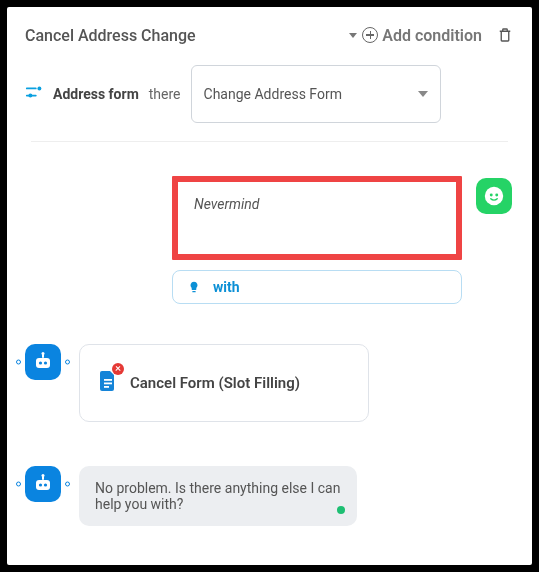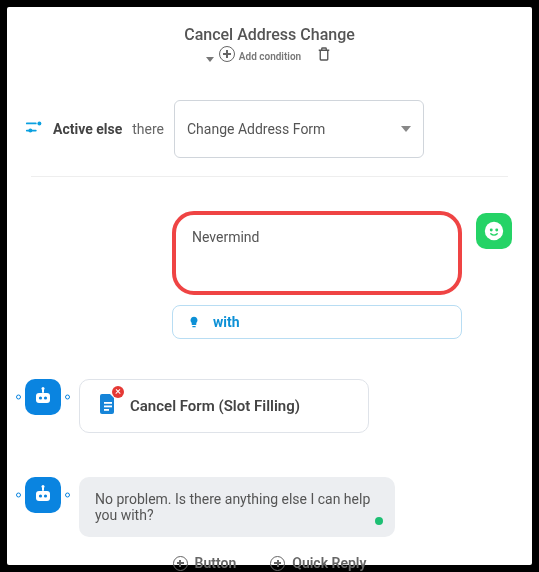--- a/index.html
+++ b/index.html
@@ -18,38 +18,37 @@
     border-radius: 2px;
     padding: 18px 18px 10px 18px;
     display: flex;
     flex-direction: column;
     position: relative;
   }
   .header {
     display: flex;
     align-items: center;
     justify-content: space-between;
-    margin-bottom: 36px;
-    flex-direction: column;
+    margin-bottom: 20px;
   }
   .title {
     font-size: 16px;
     font-weight: 500;
     color: #555;
   }
   .header-right {
     display: flex;
     align-items: center;
     gap: 14px;
   }
   .add-condition {
     display: flex;
-    align-items: flex-end;
+    align-items: center;
     gap: 4px;
-    font-size: 10px;
+    font-size: 16px;
     font-weight: 600;
     color: #777;
     cursor: pointer;
   }
   .caret-down {
     width: 0; height: 0;
     border-left: 4px solid transparent;
     border-right: 4px solid transparent;
     border-top: 5px solid #777;
     margin-right: 1px;
@@ -106,26 +105,27 @@
     display:flex;
     align-items:flex-start;
     justify-content:flex-end;
     gap:14px;
     margin-bottom:40px;
     padding-right:2px;
   }
   .user-msgs { width:290px; display:flex; flex-direction:column; gap:10px; }
   .user-bubble {
     background:#fff;
-    border:4px solid #ef4444;
-    border-radius:22px;
+    border:6px solid #ef4444;
+    border-radius:1px;
     padding:14px 16px;
     min-height:84px;
     font-size:14px;
     color:#555;
+    font-style:italic;
   }
   .intent-pill {
     background:#fff;
     border:1px solid #b8ddf3;
     border-radius:8px;
     padding:8px 14px;
     display:flex;
     align-items:center;
     gap:12px;
     font-size:14px;
@@ -165,21 +165,21 @@
     border:1.2px solid #0a84e0;
     border-radius:50%;
     background:#fff;
     transform:translateY(-50%);
   }
   .handle-l { left:-9px; }
   .handle-r { right:-9px; }
   .action-card {
     border:1px solid #dfe3e9;
     border-radius:10px;
-    padding:12px 18px;
+    padding:24px 18px;
     display:flex;
     align-items:center;
     gap:12px;
     font-size:15px;
     font-weight:600;
     color:#444;
     width:290px;
   }
   .doc-icon { position:relative; width:20px; flex-shrink:0; }
   .doc-icon .badge {
@@ -194,21 +194,21 @@
     content:"";position:absolute;width:6px;height:1.4px;background:#fff;
   }
   .doc-icon .badge::before { transform:rotate(45deg); }
   .doc-icon .badge::after { transform:rotate(-45deg); }
   .bot-bubble {
     background:#eceef1;
     border-radius:10px;
     padding:14px 16px;
     font-size:14px;
     color:#555;
-    width:316px;
+    width:278px;
     position:relative;
   }
   .status-dot {
     position:absolute;
     right:12px; bottom:12px;
     width:8px;height:8px;
     border-radius:50%;
     background:#1dbf73;
   }
   .footer-btns {
@@ -252,21 +252,21 @@
   </div>
 
   <div class="condition-row">
     <span class="condition-icon">
       <svg width="18" height="16" viewBox="0 0 20 16">
         <path stroke="#0aa0e0" stroke-width="2" stroke-linecap="round" d="M2 4h10M2 12h10"></path>
         <circle cx="16" cy="4" r="2.2" fill="#0aa0e0"></circle>
         <circle cx="6" cy="12" r="2.2" fill="#0aa0e0"></circle>
       </svg>
     </span>
-    <span class="condition-label">Active else</span>
+    <span class="condition-label">Address form</span>
     <span class="condition-op">there</span>
     <div class="select">
       <span>Change Address Form</span>
       <span class="chev"></span>
     </div>
   </div>
 
   <hr class="divider">
 
   <div class="user-block">
@@ -328,24 +328,14 @@
         <rect x="11" y="4" width="2" height="4" rx="1" fill="#fff"></rect>
         <circle cx="12" cy="3.5" r="1.5" fill="#fff"></circle>
       </svg>
     </div>
     <div class="bot-bubble">
       <span>No problem. Is there anything else I can help you with?</span>
       <span class="status-dot"></span>
     </div>
   </div>
 
-  <div class="footer-btns">
-    <div class="footer-btn">
-      <span class="plus-circle"></span>
-      <span>Button</span>
-    </div>
-    <div class="footer-btn">
-      <span class="plus-circle"></span>
-      <span>Quick Reply</span>
-    </div>
-  </div>
 
 </div>
 
 </body></html>

